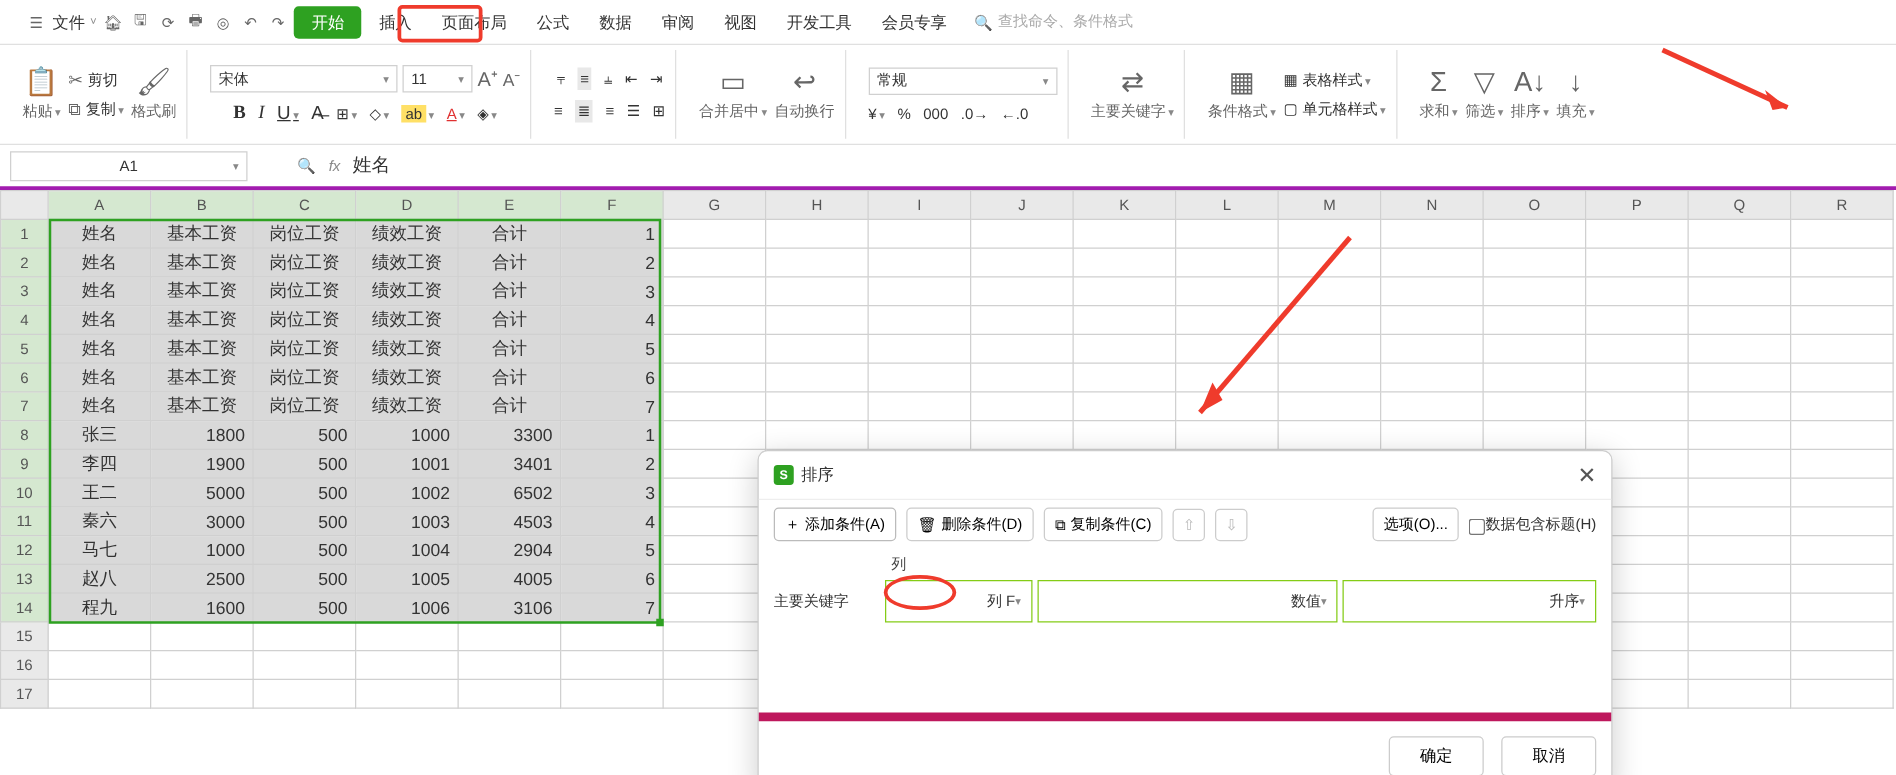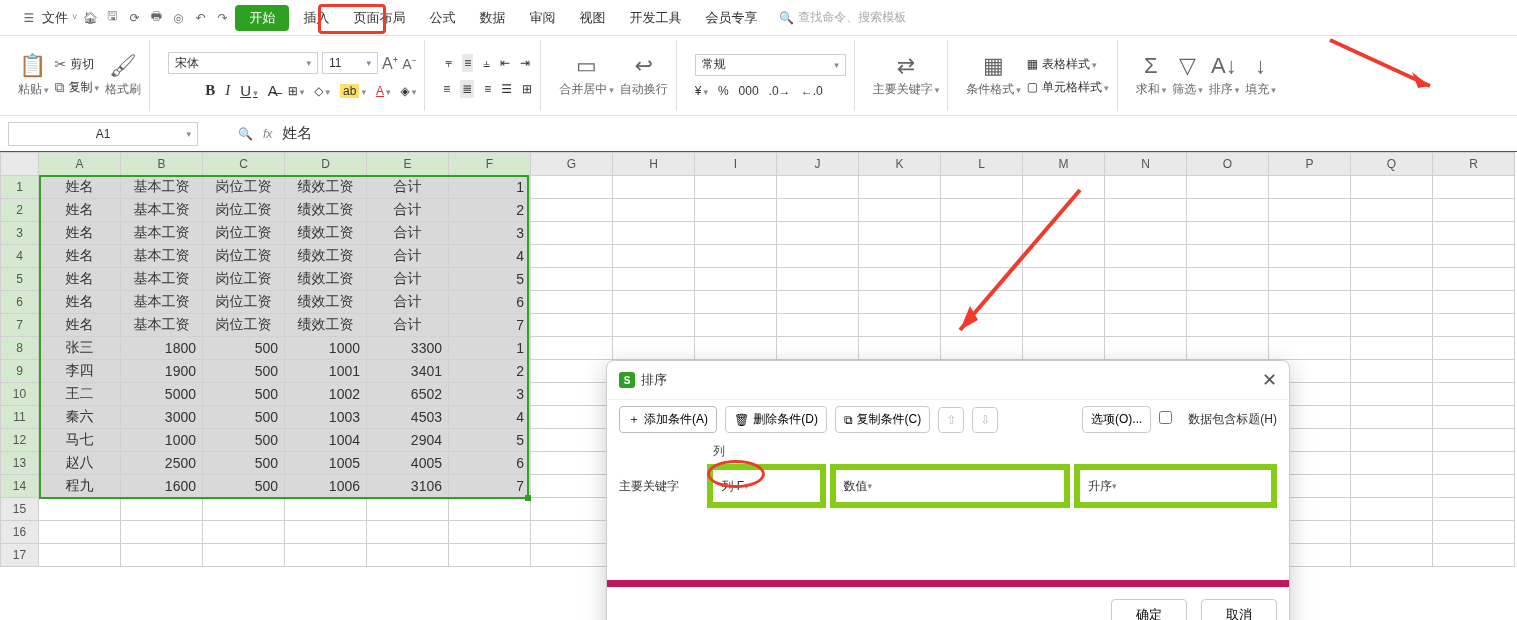--- a/index.html
+++ b/index.html
@@ -20,21 +20,21 @@
 .vstack { display: flex; flex-direction: column; align-items: center; justify-content: center; gap: 2px; font-size: 12px; color: #666; }
 .hstack { display: flex; align-items: center; gap: 4px; }
 .icon-big { font-size: 22px; color: #666; }
 .icon-sm { font-size: 14px; color: #666; }
 .dropdown-caret::after { content: "▾"; font-size: 9px; color: #888; margin-left: 2px; }
 .select-box { border: 1px solid #d0d0d0; background: #fff; height: 22px; padding: 0 6px; display: flex; align-items: center; justify-content: space-between; font-size: 12px; }
 .font-name { width: 150px; }
 .font-size { width: 56px; }
 
 
-.formula-row { display: flex; align-items: center; height: 36px; border-bottom: 1px solid #a21caf; }
+.formula-row { display: flex; align-items: center; height: 36px; border-bottom: 3px solid #a21caf; }
 .name-box { width: 190px; border: 1px solid #d0d0d0; margin-left: 8px; height: 24px; display: flex; align-items: center; justify-content: center; position: relative; }
 .name-box::after { content: "▾"; position: absolute; right: 6px; color: #888; font-size: 9px; }
 .fx-area { display: flex; align-items: center; gap: 10px; margin-left: 40px; }
 .fx-label { color: #888; font-style: italic; }
 .formula-text { font-size: 15px; }
 
 
 .grid-wrap { position: relative; }
 .grid { border-collapse: collapse; table-layout: fixed; }
 .grid th, .grid td { border: 1px solid #d0d0d0; height: 23px; text-align: center; font-weight: normal; }
@@ -52,27 +52,27 @@
 
 .dialog { position: absolute; background: #fff; border: 1px solid #ccc; border-radius: 8px; box-shadow: 0 6px 24px rgba(0,0,0,0.2); }
 .dlg-title { display: flex; align-items: center; justify-content: space-between; padding: 8px 12px; font-size: 13px; }
 .dlg-title-left { display: flex; align-items: center; gap: 6px; }
 .dlg-logo { width: 16px; height: 16px; background: #2ea121; border-radius: 3px; display: flex; align-items: center; justify-content: center; color: #fff; font-size: 10px; font-weight: bold; }
 .dlg-close { font-size: 18px; cursor: pointer; color: #555; }
 .dlg-toolbar { display: flex; align-items: center; padding: 6px 12px; gap: 8px; border-top: 1px solid #eee; }
 .dlg-btn { border: 1px solid #ccc; border-radius: 4px; padding: 4px 8px; background: #fff; font-size: 12px; display: flex; align-items: center; gap: 4px; }
 .dlg-btn.primary { border-color: #bbb; }
 .dlg-btn.icon-only { width: 26px; height: 26px; justify-content: center; padding: 0; color: #bbb; }
-.dlg-chk { display: flex; align-items: flex-start; gap: 16px; font-size: 12px; }
+.dlg-chk { display: flex; align-items: flex-end; gap: 0; font-size: 12px; }
 .dlg-body { padding: 0 12px 12px; }
 .sort-hdr { display: flex; font-size: 12px; color: #444; }
 .sort-hdr > div { padding: 4px 0; }
 .sort-row { display: flex; align-items: center; gap: 0; }
 .sort-label { width: 94px; font-size: 12px; }
-.sort-select { border: 6px solid #84cc16; height: 24px; display: flex; align-items: center; justify-content: flex-start; padding: 16px 8px; font-size: 12px; background: #fff; }
+.sort-select { border: 1px solid #84cc16; height: 24px; display: flex; align-items: center; justify-content: flex-end; padding: 16px 8px; font-size: 12px; background: #fff; }
 .sort-col1 { width: 222px; }
 .sort-col2 { width: 222px; }
 .sort-col3 { width: 222px; }
 .dlg-footer { display: flex; justify-content: flex-end; gap: 14px; padding: 12px; border-top: 7px solid #be185d; }
 .dlg-footer .dlg-btn { padding: 6px 24px; font-size: 13px; }
 
 
 .red-ellipse { position: absolute; border: 3px solid #ef3b2c; border-radius: 50%; pointer-events: none; }
 
 
@@ -100,21 +100,21 @@
   <span class="menu-btn">插入</span>
   <span class="menu-btn">页面布局</span>
   <span class="menu-btn">公式</span>
   <span class="menu-btn">数据</span>
   <span class="menu-btn">审阅</span>
   <span class="menu-btn">视图</span>
   <span class="menu-btn">开发工具</span>
   <span class="menu-btn">会员专享</span>
   <div class="search-area">
     <span>🔍</span>
-    <span>查找命令、搜索模板</span>
+    <span>查找命令、条件格式</span>
   </div>
 </div>
 
 <div class="red-box" style="left:318px; top:4px; width:68px; height:30px;"></div>
 
 <div class="ribbon">
   <div class="ribbon-group">
     <div class="vstack">
       <span class="icon-big">📋</span>
       <span class="dropdown-caret">粘贴</span>
@@ -128,21 +128,21 @@
           <span class="icon-sm">⧉</span>
           <span class="dropdown-caret">复制</span>
         </div>
     </div>
     <div class="vstack">
       <span class="icon-big">🖌</span>
       <span>格式刷</span>
     </div>
   </div>
 
-  <div class="ribbon-group" style="flex-direction:column;align-items:flex-end;gap:8px;justify-content:center">
+  <div class="ribbon-group" style="flex-direction:column;align-items:center;gap:8px;justify-content:center">
     <div class="hstack">
       <div class="select-box font-name">
           <span>宋体</span>
           <span style="font-size:9px;color:#888">▾</span>
         </div>
       <div class="select-box font-size">
           <span>11</span>
           <span style="font-size:9px;color:#888">▾</span>
         </div>
       <span class="icon-sm" style="font-size:16px">A⁺</span>

